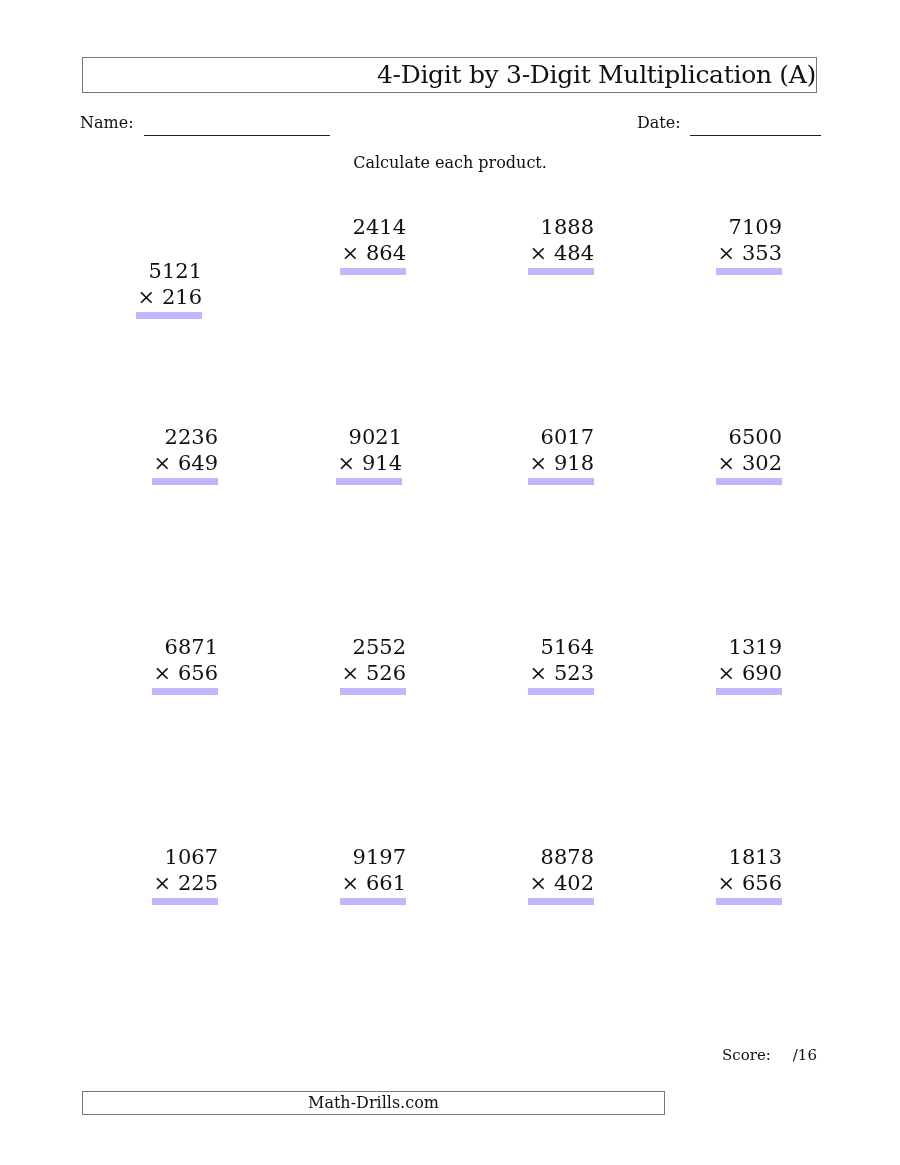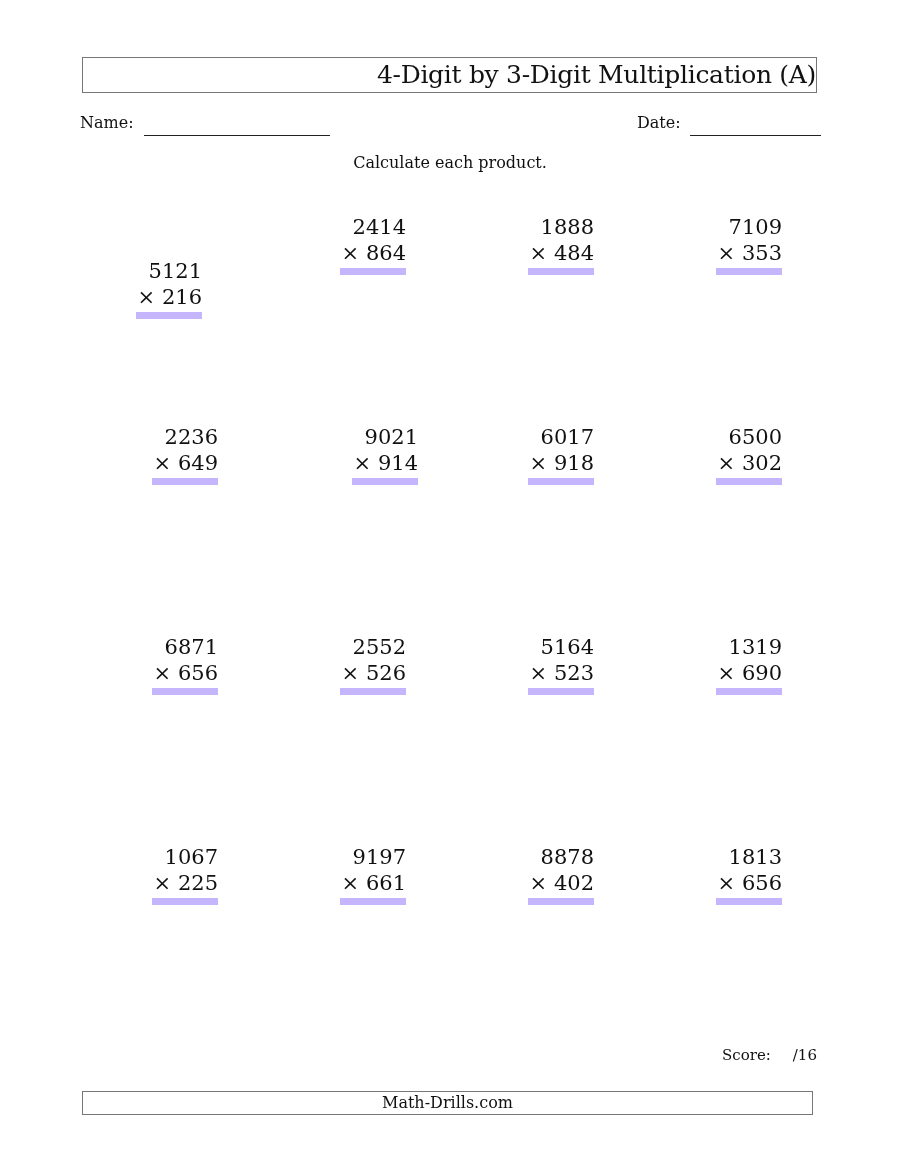--- a/index.html
+++ b/index.html
@@ -9,21 +9,21 @@
       border: 1px solid #777; box-sizing: border-box; text-align: right; }
     .title-box span { font-size: 25px; line-height: 34px; letter-spacing: -0.3px; }
     .label { position: absolute; font-size: 16px; }
     .line { position: absolute; border-bottom: 1px solid #222; height: 0; }
     .instructions { position: absolute; top: 153px; left: 0; width: 900px; text-align: center; font-size: 16px; }
     .problem { position: absolute; width: 90px; text-align: right; font-size: 21px; line-height: 26px; }
     .problem .top, .problem .bottom { display: block; }
     .problem .bottom-wrap { display: inline-block; border-bottom: 7px solid #c4b5fd; padding-bottom: 2px; padding-left: 2px; }
     .score { position: absolute; top: 1046px; left: 722px; font-size: 15px; }
     .score .total { margin-left: 22px; }
-    .footer-box { position: absolute; left: 82px; top: 1091px; width: 731px; height: 24px;
+    .footer-box { position: absolute; left: 82px; top: 1091px; width: 583px; height: 24px;
       border: 1px solid #777; box-sizing: border-box; text-align: center; font-size: 16px; line-height: 22px; }
   </style>
 </head>
 <body>
 
 <div class="title-box">
   <span>4-Digit by 3-Digit Multiplication (A)</span>
 </div>
 
 <span class="label" style="left:80px; top:113px;">Name:</span>
@@ -48,21 +48,21 @@
       <span class="bottom"><span class="bottom-wrap"><span>×</span> <span>484</span></span></span>
     </div>
     <div class="problem" style="left: 692px; top: 214px;">
       <span class="top">7109</span>
       <span class="bottom"><span class="bottom-wrap"><span>×</span> <span>353</span></span></span>
     </div>
     <div class="problem" style="left: 128px; top: 424px;">
       <span class="top">2236</span>
       <span class="bottom"><span class="bottom-wrap"><span>×</span> <span>649</span></span></span>
     </div>
-    <div class="problem" style="left: 328px; top: 424px;">
+    <div class="problem" style="left: 312px; top: 424px;">
       <span class="top">9021</span>
       <span class="bottom"><span class="bottom-wrap"><span>×</span> <span>914</span></span></span>
     </div>
     <div class="problem" style="left: 504px; top: 424px;">
       <span class="top">6017</span>
       <span class="bottom"><span class="bottom-wrap"><span>×</span> <span>918</span></span></span>
     </div>
     <div class="problem" style="left: 692px; top: 424px;">
       <span class="top">6500</span>
       <span class="bottom"><span class="bottom-wrap"><span>×</span> <span>302</span></span></span>

